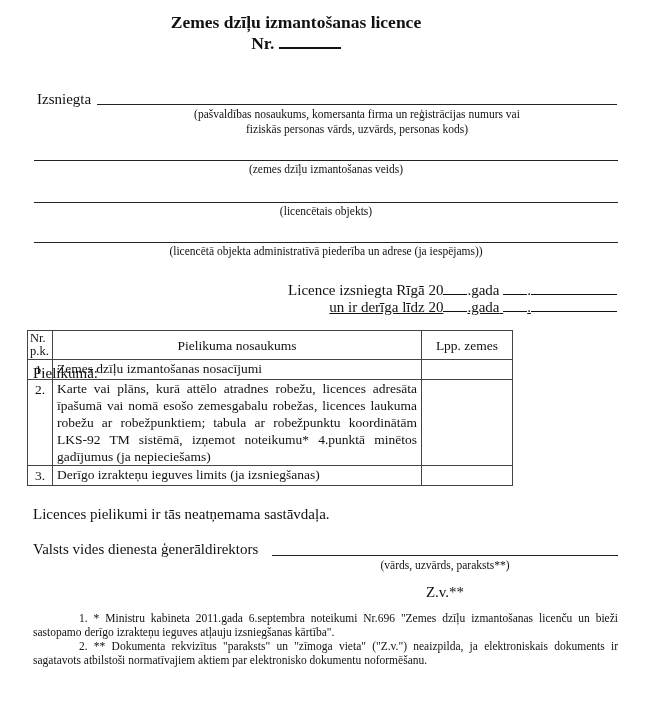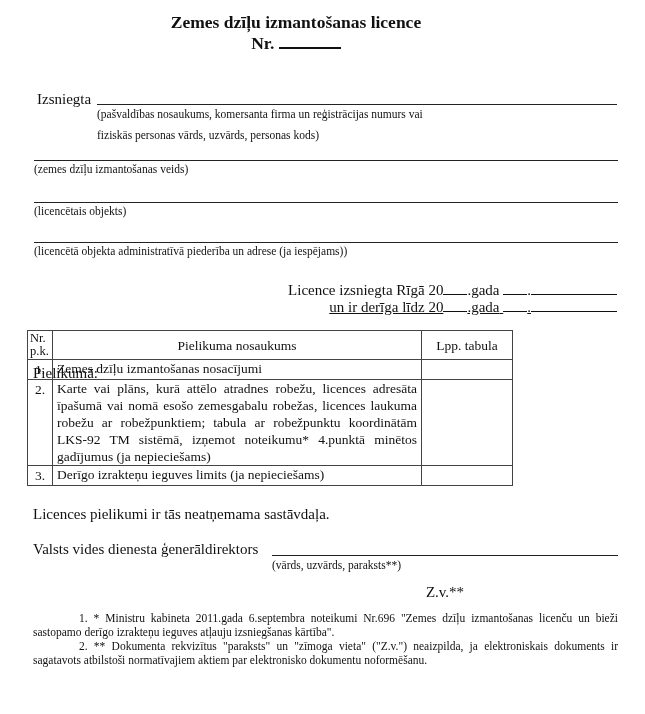--- a/index.html
+++ b/index.html
@@ -9,21 +9,21 @@
     color: #111111;
   }
   .abs { position: absolute; }
   .title {
     left: 0; width: 592px; top: 12px; text-align: center;
     font-weight: bold; font-size: 17.5px; line-height: 21px;
   }
   .title2 { top: 33px; }
   .uline { display: inline-block; border-bottom: 1.5px solid #111; vertical-align: baseline; }
   .label { font-size: 15px; line-height: 18px; }
-  .hint { font-size: 11.5px; line-height: 15px; text-align: left; }
+  .hint { font-size: 11.5px; line-height: 15px; text-align: center; }
   .hr { height: 0; border-top: 1.5px solid #222; }
   table.att {
     position: absolute; left: 27px; top: 330px; width: 486px;
     border-collapse: collapse; font-size: 13.5px; line-height: 17px; padding-left: 48px;
   }
   table.att td, table.att th {
     border: 1.3px solid #444; padding: 0 4px; vertical-align: top; font-weight: normal;
   }
   table.att th { vertical-align: middle; text-align: center; }
   .c-nr { width: 20px; text-align: center; font-size: 12.5px; line-height: 13px; padding: 1px 2px !important; }
@@ -36,21 +36,21 @@
 
 <div class="abs title">Zemes dzīļu izmantošanas licence</div>
 <div class="abs title title2">
   <span>Nr.</span>
   <span class="uline" style="width:62px; border-bottom-width:2px;"></span>
 </div>
 
 <div class="abs label" style="left:37px; top:90px;">Izsniegta</div>
 <div class="abs hr" style="left:97px; width:520px; top:104px;"></div>
 <div class="abs hint" style="left:97px; width:520px; top:107px;">(pašvaldības nosaukums, komersanta firma un reģistrācijas numurs vai</div>
-<div class="abs hint" style="left:97px; width:520px; top:128px;">fiziskās personas vārds, uzvārds, personas kods)</div>
+<div class="abs hint" style="left:97px; width:520px; top:122px;">fiziskās personas vārds, uzvārds, personas kods)</div>
 
 <div class="abs hr" style="left:34px; width:584px; top:160px;"></div>
 <div class="abs hint" style="left:34px; width:584px; top:162px;">(zemes dzīļu izmantošanas veids)</div>
 
 <div class="abs hr" style="left:34px; width:584px; top:202px;"></div>
 <div class="abs hint" style="left:34px; width:584px; top:204px;">(licencētais objekts)</div>
 
 <div class="abs hr" style="left:34px; width:584px; top:242px;"></div>
 <div class="abs hint" style="left:34px; width:584px; top:244px;">(licencētā objekta administratīvā piederība un adrese (ja iespējams))</div>
 
@@ -63,35 +63,35 @@
   <span class="uline" style="width:24px;"></span><span>.</span><span class="uline" style="width:86px;"></span>
 </div>
 
 <div class="abs label" style="left:33px; top:328px;margin-top:36px;">Pielikumā:</div>
 
 <table class="att">
   <tbody>
       <tr>
     <th class="c-nr" style="text-align:left;">Nr. p.k.</th>
     <th style="height:28px;">Pielikuma nosaukums</th>
-    <th class="c-lpp">Lpp. tabula</th>
+    <th class="c-lpp">Lpp. zemes</th>
   </tr>
   <tr>
     <td class="c-nr" style="font-size:13.5px; line-height:17px;">1.</td>
     <td>Zemes dzīļu izmantošanas nosacījumi</td>
     <td class="c-lpp"></td>
   </tr>
   <tr>
     <td class="c-nr" style="font-size:13.5px; line-height:17px;">2.</td>
     <td class="justify">Karte vai plāns, kurā attēlo atradnes robežu, licences adresāta īpašumā vai nomā esošo zemesgabalu robežas, licences laukuma robežu ar robežpunktiem; tabula ar robežpunktu koordinātām LKS-92 TM sistēmā, izņemot noteikumu* 4.punktā minētos gadījumus (ja nepieciešams)</td>
     <td class="c-lpp"></td>
   </tr>
   <tr>
     <td class="c-nr" style="font-size:13.5px; line-height:17px;">3.</td>
-    <td>Derīgo izrakteņu ieguves limits (ja nepieciešams)</td>
+    <td>Derīgo izrakteņu ieguves limits (ja izsniegšanas)</td>
     <td class="c-lpp"></td>
   </tr>
 </tbody>
   </table>
 
 <div class="abs label" style="left:33px; top:505px;">Licences pielikumi ir tās neatņemama sastāvdaļa.</div>
 
 <div class="abs label" style="left:33px; top:540px;">Valsts vides dienesta ģenerāldirektors</div>
 <div class="abs hr" style="left:272px; width:346px; top:555px;"></div>
 <div class="abs hint" style="left:272px; width:346px; top:558px;">(vārds, uzvārds, paraksts**)</div>

